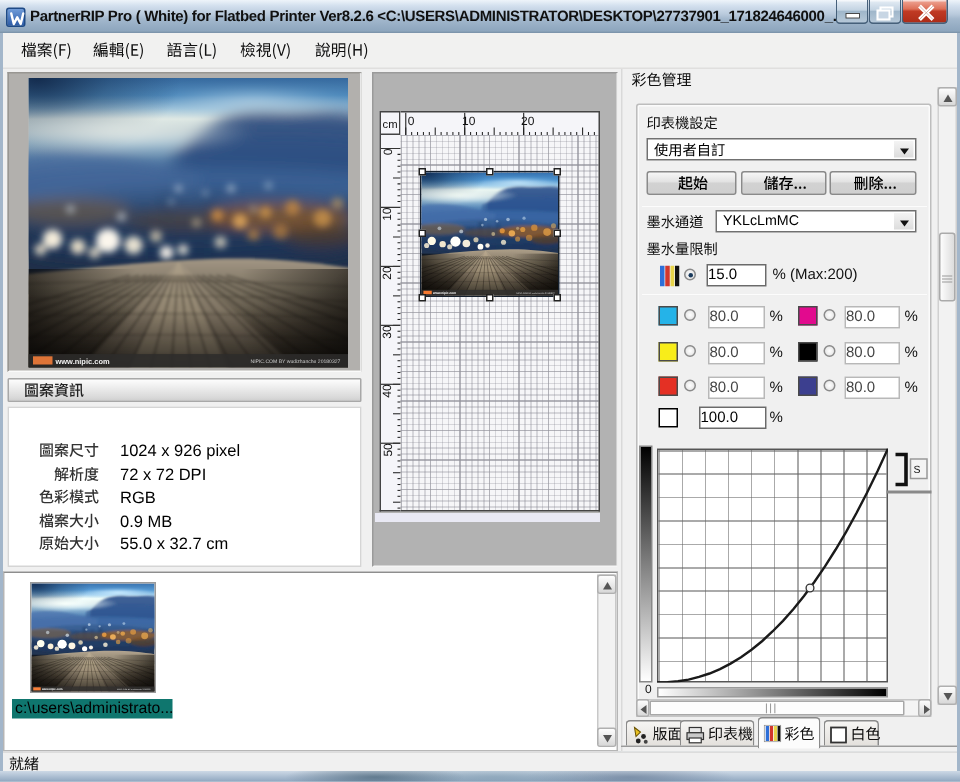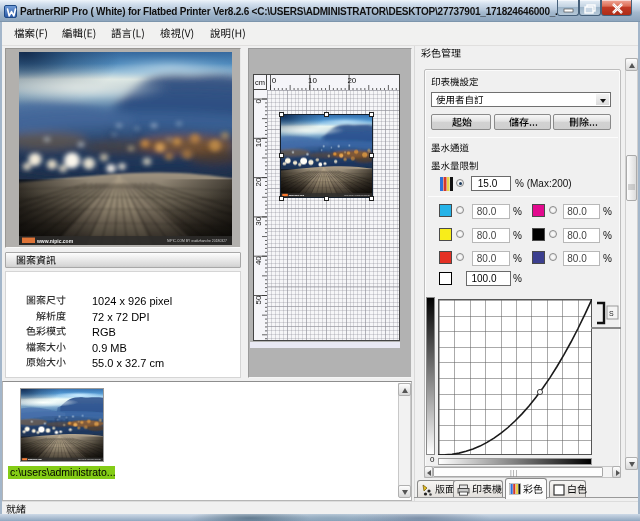--- a/index.html
+++ b/index.html
@@ -22,53 +22,53 @@
 #bottomframe { left:0; top:514px; width:640px; height:7px; background:radial-gradient(ellipse 60px 8px at 250px 4px, rgba(40,70,90,0.55), transparent), radial-gradient(ellipse 80px 8px at 330px 4px, rgba(120,150,170,0.5), transparent), radial-gradient(ellipse 70px 8px at 420px 4px, rgba(60,80,110,0.4), transparent), linear-gradient(#cdd9e6,#90a7c0); }
 #lframe { left:0; top:22px; width:2px; height:492px; background:#a3b6ca; }
 #rframe { left:638px; top:22px; width:2px; height:492px; background:#a3b6ca; }
 #clientbg { left:2px; top:46px; width:636px; height:455px; background:#f0f0f0; }
 #preview { left:5px; top:48px; width:236px; height:200px; background:#b2b0ad; border:1px solid #989692; border-bottom-color:#fafafa; border-right-color:#e8e8e8;}
 #photo1 { left:19px; top:52px; width:213px; height:193px; }
 #infohdr { left:5px; top:252px; width:236px; height:16px;
   background:linear-gradient(#fdfdfd,#d9d9d9 85%,#cfcfcf); border:1px solid #a8a8a8; border-radius:1px;
   font-size:10px; font-weight:bold; color:#222; line-height:14px; padding-left:10px;}
 #infobox { left:5px; top:271px; width:236px; height:107px; background:#ffffff; border:1px solid #d5d5d5;}
-.ival { position:absolute; left:80px; font-size:11px; color:#000;margin-left:12px; }
+.ival { position:absolute; left:80px; font-size:11px; color:#000; }
 #midpanel { left:248px; top:48px; width:164px; height:330px; background:#b2b2b2; border:1px solid #9a9a9a; border-bottom-color:#f5f5f5; border-right-color:#eee; }
 #cornerbox { left:253px; top:74px; width:14px; height:16px; background:#f5f5f9; border:1px solid #444; font-size:7.5px; color:#111; line-height:15px; text-align:center;}
 #hruler { left:267px; top:74px; width:133px; height:16px; background:#f5f5f9; border-top:1px solid #444; border-right:1px solid #444;}
 #vruler { left:253px; top:90px; width:14px; height:251px; background:#f5f5f9; border-left:1px solid #444; border-bottom:1px solid #444;}
 #canvas { left:267px; top:90px; width:133px; height:251px; background-color:#f6f6f8;
   background-image:
    repeating-linear-gradient(to right, rgba(148,148,156,0.55) 0 1px, transparent 1px 19.65px),
    repeating-linear-gradient(to bottom, rgba(148,148,156,0.55) 0 1px, transparent 1px 19.65px),
    repeating-linear-gradient(to right, rgba(122,122,134,0.26) 0 1px, transparent 1px 3.93px),
    repeating-linear-gradient(to bottom, rgba(122,122,134,0.26) 0 1px, transparent 1px 3.93px);
   border-right:1px solid #444; border-bottom:1px solid #444; }
 #understrip { left:250px; top:342px; width:150px; height:6px; background:#e9e9f4; }
 #img2 { left:280px; top:114px; width:93px; height:84px; border:1px solid #15202e; }
 .handle { position:absolute; width:5px; height:5px; background:#fff; border:1px solid #222; }
 #thumbstrip { left:2px; top:381px; width:410px; height:120px; background:#fff; border:1px solid #b5b5b5; border-top-color:#8e8e8e;}
 #thumb { left:20px; top:388px; width:84px; height:74px; border:1px solid #9a9a9a; background:#dcdcdc; }
-#caption { left:8px; top:466px; width:107px; height:13px; background:#84cc16; font-size:10.5px; color:#000; line-height:13px; padding-left:2px; white-space:nowrap;}
+#caption { left:8px; top:466px; width:107px; height:13px; background:#0f766e; font-size:10.5px; color:#000; line-height:13px; padding-left:2px; white-space:nowrap;}
 .sbv { background:#f2f2f2; border:1px solid #c8c8c8; }
 .sbbtn { position:absolute; background:linear-gradient(#fdfdfd,#d8d8d8); border:1px solid #b0b0b0; border-radius:2px; font-size:7px; color:#333; text-align:center; }
 #rightpanel { left:414px; top:46px; width:224px; height:455px; background:#f0f0f0; border-left:1px solid #d9d9d9;}
 #cmtitle { left:421px; top:48px; font-size:10px; color:#111; }
 #groupbox { left:424px; top:69px; width:197px; height:409px; border:1px solid #bdbdbd; border-radius:2px; box-shadow:inset 0 0 0 1px #fbfbfb; background:#f0f0f0;}
 .combo { position:absolute; background:#fff; border:1px solid #707070; }
 .combo .ctext { position:absolute; left:4px; top:0; font-size:9.5px; color:#000; }
 .combo .carr { position:absolute; right:1px; top:1px; bottom:1px; width:13px; background:linear-gradient(#f4f4f4,#dcdcdc); }
 .combo .carr:after { content:""; position:absolute; left:3.5px; top:5px; border:3px solid transparent; border-top:4px solid #111; }
 .pbtn { position:absolute; height:16px; background:linear-gradient(#f7f7f7,#e2e2e2 45%,#d2d2d2 50%,#cfcfcf); border:1px solid #8a8a8a; border-radius:2px; font-size:10px; color:#000; text-align:center; font-weight:bold;}
 .sep { position:absolute; height:1px; background:#d4d4d4; border-bottom:1px solid #fcfcfc; }
 .swatch { position:absolute; width:13px; height:13px; border:1px solid #4a4a4a; }
 .radio { position:absolute; width:8px; height:8px; border-radius:50%; border:1px solid #8a8a8a; background:radial-gradient(#fff,#dfdfdf); }
 .radio.on:after { content:""; position:absolute; left:1.5px; top:1.5px; width:3px; height:3px; border-radius:50%; background:#1a3a5c; }
-.inp { position:absolute; height:15px; background:#fff; font-size:10px; color:#000; text-align:center; line-height:14px; }
+.inp { position:absolute; height:15px; background:#fff; font-size:10px; color:#000; text-align:left; line-height:14px; }
 .inp.en { border:1px solid #6a6a6a; }
 .inp.dis { border:1px solid #b8b8b8; color:#444; }
 .pct { position:absolute; font-size:10px; color:#111; }
 #vgrad { left:426px; top:297px; width:9px; height:158px; background:linear-gradient(#000 , #fff); border:1px solid #888; }
 #curvebox { left:438px; top:299px; width:154px; height:156px; background:#fff; border:1px solid #555;
   background-image:
    repeating-linear-gradient(to right, rgba(100,100,100,0.55) 0 1px, transparent 1px 15.4px),
    repeating-linear-gradient(to bottom, rgba(100,100,100,0.55) 0 1px, transparent 1px 15.6px); }
 #hgrad { left:438px; top:458px; width:154px; height:7px; background:linear-gradient(to right, #fff , #000); border:1px solid #999; }
 #zerolab { left:430px; top:455px; font-size:8px; color:#111; }
@@ -831,20 +831,24 @@
       </span>
     </div>
 <div class="abs sep" style="left:428px;top:137px;width:190px;"></div>
 <div class="abs" style="left:431px;top:143px;">
       <svg width="39" height="12" viewBox="0 0 39 12" style="display:block">
         <g transform="translate(0,8.4)">
           <path d="M1.8 -2.9C1.6 -2.4 1.2 -2.0 0.6 -1.8L1.1 -1.4C1.7 -1.7 2.1 -2.2 2.4 -2.7ZM3.2 -2.7C3.4 -2.4 3.5 -2.0 3.6 -1.8L4.2 -1.9C4.1 -2.2 4.0 -2.6 3.8 -2.8ZM2.7 -6.7C3.0 -6.4 3.2 -6.0 3.3 -5.8L3.7 -5.9C3.6 -6.2 3.4 -6.6 3.2 -6.9ZM5.1 -2.7C5.4 -2.4 5.6 -2.0 5.7 -1.8L6.3 -2.0C6.2 -2.2 6.0 -2.6 5.7 -2.9ZM6.2 -6.9C6.1 -6.6 5.8 -6.2 5.6 -5.9L6.0 -5.7C6.2 -6.0 6.5 -6.4 6.7 -6.8ZM2.2 -7.1H4.4V-5.6H2.2ZM5.1 -7.1H7.3V-5.6H5.1ZM7.1 -2.7C7.5 -2.3 8.0 -1.8 8.2 -1.5L8.8 -1.8C8.5 -2.1 8.0 -2.6 7.6 -2.9H8.9V-3.5H5.1V-4.1H8.2V-4.6H5.1V-5.1H8.0V-7.6H1.5V-5.1H4.4V-4.6H1.4V-4.1H4.4V-3.5H0.6V-2.9H7.6ZM4.4 -2.1V-1.5H1.6V-0.9H4.4V-0.1H0.5V0.5H9.0V-0.1H5.1V-0.9H8.0V-1.5H5.1V-2.1Z M10.2 -5.5V-4.8H12.5C12.1 -2.9 11.1 -1.5 9.9 -0.7C10.0 -0.6 10.3 -0.3 10.4 -0.2C11.8 -1.1 12.9 -2.9 13.4 -5.4L12.9 -5.6L12.8 -5.5ZM17.3 -6.2C16.8 -5.5 16.0 -4.7 15.4 -4.1C15.1 -4.6 14.9 -5.1 14.6 -5.7V-8.0H13.9V-0.2C13.9 -0.0 13.8 -0.0 13.7 0.0C13.5 0.0 13.0 0.0 12.5 -0.0C12.6 0.2 12.7 0.6 12.8 0.8C13.5 0.8 14.0 0.8 14.2 0.6C14.5 0.5 14.6 0.3 14.6 -0.2V-4.2C15.5 -2.5 16.7 -1.0 18.2 -0.2C18.4 -0.4 18.6 -0.7 18.8 -0.9C17.6 -1.4 16.6 -2.4 15.8 -3.6C16.4 -4.1 17.3 -5.0 17.9 -5.7Z M19.8 -7.6C20.2 -7.2 20.7 -6.5 21.0 -6.1L21.5 -6.5C21.3 -6.9 20.8 -7.5 20.3 -8.0ZM22.5 -7.6V-7.0H26.5C26.1 -6.8 25.6 -6.5 25.1 -6.3C24.7 -6.5 24.2 -6.6 23.8 -6.8L23.4 -6.4C23.9 -6.2 24.6 -5.9 25.2 -5.6H22.4V-0.7H23.1V-2.3H24.7V-0.7H25.3V-2.3H27.0V-1.4C27.0 -1.3 27.0 -1.2 26.9 -1.2C26.8 -1.2 26.4 -1.2 25.9 -1.2C26.0 -1.1 26.1 -0.8 26.1 -0.7C26.7 -0.7 27.1 -0.7 27.4 -0.8C27.6 -0.9 27.7 -1.0 27.7 -1.4V-5.6H26.5C26.3 -5.7 26.0 -5.8 25.8 -6.0C26.5 -6.3 27.2 -6.8 27.7 -7.3L27.3 -7.6L27.1 -7.6ZM27.0 -5.0V-4.2H25.3V-5.0ZM23.1 -3.7H24.7V-2.8H23.1ZM23.1 -4.2V-5.0H24.7V-4.2ZM27.0 -3.7V-2.8H25.3V-3.7ZM19.6 -2.7C19.7 -2.8 19.9 -2.8 20.1 -2.8H21.2C20.9 -1.3 20.2 -0.3 19.3 0.3C19.4 0.4 19.6 0.6 19.7 0.8C20.2 0.5 20.7 -0.0 21.0 -0.6C21.8 0.4 23.0 0.6 24.9 0.6C25.9 0.6 27.1 0.6 28.0 0.5C28.0 0.3 28.1 0.0 28.2 -0.1C27.2 -0.1 25.8 -0.0 24.9 -0.0C23.1 -0.0 21.9 -0.2 21.3 -1.1C21.6 -1.8 21.8 -2.5 21.9 -3.3L21.6 -3.4L21.4 -3.4H20.4C20.9 -4.1 21.6 -5.1 22.0 -5.6L21.6 -5.8L21.4 -5.8H19.4V-5.2H21.0C20.6 -4.6 20.0 -3.8 19.8 -3.6C19.6 -3.4 19.5 -3.4 19.3 -3.3C19.4 -3.2 19.5 -2.9 19.6 -2.7Z M32.9 -3.5H36.0V-2.7H32.9ZM32.9 -2.2H36.0V-1.4H32.9ZM32.9 -4.8H36.0V-4.0H32.9ZM29.3 -7.6C29.7 -7.2 30.2 -6.5 30.5 -6.1L31.0 -6.5C30.8 -6.9 30.3 -7.5 29.8 -8.0ZM32.2 -5.4V-0.9H36.7V-5.4H34.4C34.5 -5.6 34.7 -5.9 34.8 -6.1H37.5V-6.7H35.7C35.9 -7.0 36.2 -7.4 36.4 -7.8L35.7 -8.0C35.6 -7.6 35.3 -7.1 35.0 -6.7H33.3L33.7 -6.9C33.6 -7.2 33.3 -7.6 33.0 -8.0L32.4 -7.7C32.7 -7.4 32.9 -7.0 33.1 -6.7H31.5V-6.1H34.0C33.9 -5.9 33.8 -5.6 33.8 -5.4ZM29.1 -2.7C29.2 -2.8 29.4 -2.8 29.6 -2.8H30.7C30.4 -1.3 29.7 -0.3 28.8 0.3C28.9 0.4 29.1 0.6 29.2 0.8C29.7 0.5 30.2 -0.0 30.5 -0.6C31.3 0.4 32.5 0.6 34.4 0.6C35.4 0.6 36.6 0.6 37.5 0.5C37.5 0.3 37.6 0.0 37.7 -0.1C36.7 -0.1 35.3 -0.0 34.4 -0.0C32.6 -0.0 31.4 -0.2 30.8 -1.1C31.1 -1.8 31.3 -2.5 31.4 -3.3L31.1 -3.4L30.9 -3.4H29.9C30.4 -4.1 31.1 -5.1 31.5 -5.6L31.1 -5.8L30.9 -5.8H28.9V-5.2H30.5C30.1 -4.6 29.5 -3.8 29.3 -3.6C29.1 -3.4 29.0 -3.4 28.8 -3.3C28.9 -3.2 29.0 -2.9 29.1 -2.7Z" fill="#111111"></path>
         </g>
       </svg>
     </div>
+<div class="abs combo" style="left:477px;top:140px;width:134px;height:15px;">
+      <span class="ctext" style="top:1px">YKLcLmMC</span>
+      <span class="carr"></span>
+    </div>
 <div class="abs" style="left:431px;top:161px;">
       <svg width="48" height="12" viewBox="0 0 48 12" style="display:block">
         <g transform="translate(0,8.4)">
           <path d="M1.8 -2.9C1.6 -2.4 1.2 -2.0 0.6 -1.8L1.1 -1.4C1.7 -1.7 2.1 -2.2 2.4 -2.7ZM3.2 -2.7C3.4 -2.4 3.5 -2.0 3.6 -1.8L4.2 -1.9C4.1 -2.2 4.0 -2.6 3.8 -2.8ZM2.7 -6.7C3.0 -6.4 3.2 -6.0 3.3 -5.8L3.7 -5.9C3.6 -6.2 3.4 -6.6 3.2 -6.9ZM5.1 -2.7C5.4 -2.4 5.6 -2.0 5.7 -1.8L6.3 -2.0C6.2 -2.2 6.0 -2.6 5.7 -2.9ZM6.2 -6.9C6.1 -6.6 5.8 -6.2 5.6 -5.9L6.0 -5.7C6.2 -6.0 6.5 -6.4 6.7 -6.8ZM2.2 -7.1H4.4V-5.6H2.2ZM5.1 -7.1H7.3V-5.6H5.1ZM7.1 -2.7C7.5 -2.3 8.0 -1.8 8.2 -1.5L8.8 -1.8C8.5 -2.1 8.0 -2.6 7.6 -2.9H8.9V-3.5H5.1V-4.1H8.2V-4.6H5.1V-5.1H8.0V-7.6H1.5V-5.1H4.4V-4.6H1.4V-4.1H4.4V-3.5H0.6V-2.9H7.6ZM4.4 -2.1V-1.5H1.6V-0.9H4.4V-0.1H0.5V0.5H9.0V-0.1H5.1V-0.9H8.0V-1.5H5.1V-2.1Z M10.2 -5.5V-4.8H12.5C12.1 -2.9 11.1 -1.5 9.9 -0.7C10.0 -0.6 10.3 -0.3 10.4 -0.2C11.8 -1.1 12.9 -2.9 13.4 -5.4L12.9 -5.6L12.8 -5.5ZM17.3 -6.2C16.8 -5.5 16.0 -4.7 15.4 -4.1C15.1 -4.6 14.9 -5.1 14.6 -5.7V-8.0H13.9V-0.2C13.9 -0.0 13.8 -0.0 13.7 0.0C13.5 0.0 13.0 0.0 12.5 -0.0C12.6 0.2 12.7 0.6 12.8 0.8C13.5 0.8 14.0 0.8 14.2 0.6C14.5 0.5 14.6 0.3 14.6 -0.2V-4.2C15.5 -2.5 16.7 -1.0 18.2 -0.2C18.4 -0.4 18.6 -0.7 18.8 -0.9C17.6 -1.4 16.6 -2.4 15.8 -3.6C16.4 -4.1 17.3 -5.0 17.9 -5.7Z M21.4 -6.3H26.1V-5.8H21.4ZM21.4 -7.2H26.1V-6.7H21.4ZM20.7 -7.7V-5.4H26.8V-7.7ZM19.5 -5.0V-4.4H28.0V-5.0ZM21.2 -2.6H23.4V-2.0H21.2ZM24.1 -2.6H26.4V-2.0H24.1ZM21.2 -3.5H23.4V-3.0H21.2ZM24.1 -3.5H26.4V-3.0H24.1ZM19.4 -0.0V0.5H28.1V-0.0H24.1V-0.6H27.3V-1.1H24.1V-1.6H27.1V-4.0H20.5V-1.6H23.4V-1.1H20.2V-0.6H23.4V-0.0Z M29.4 -7.6V0.7H30.0V-6.9H31.4C31.2 -6.3 30.9 -5.5 30.6 -4.8C31.3 -4.0 31.5 -3.4 31.5 -2.9C31.5 -2.6 31.4 -2.3 31.3 -2.2C31.2 -2.1 31.1 -2.1 31.0 -2.1C30.8 -2.1 30.7 -2.1 30.4 -2.1C30.6 -1.9 30.6 -1.7 30.6 -1.5C30.8 -1.5 31.1 -1.5 31.3 -1.5C31.5 -1.5 31.6 -1.6 31.7 -1.7C32.0 -1.9 32.1 -2.3 32.1 -2.8C32.1 -3.4 32.0 -4.1 31.3 -4.9C31.6 -5.6 31.9 -6.6 32.2 -7.3L31.8 -7.6L31.7 -7.6ZM36.2 -5.2V-4.0H33.4V-5.2ZM36.2 -5.8H33.4V-6.9H36.2ZM32.7 0.8C32.9 0.6 33.2 0.5 35.1 0.0C35.1 -0.2 35.1 -0.4 35.1 -0.6L33.4 -0.2V-3.4H34.3C34.8 -1.5 35.7 -0.0 37.2 0.7C37.3 0.5 37.5 0.2 37.7 0.1C36.9 -0.2 36.3 -0.8 35.8 -1.4C36.3 -1.8 37.0 -2.2 37.5 -2.6L37.0 -3.1C36.6 -2.7 36.0 -2.3 35.5 -2.0C35.3 -2.4 35.1 -2.9 34.9 -3.4H36.9V-7.6H32.7V-0.5C32.7 -0.1 32.5 0.1 32.4 0.2C32.5 0.3 32.6 0.6 32.7 0.8Z M44.4 -7.1V-1.8H45.1V-7.1ZM46.1 -7.9V-0.2C46.1 -0.1 46.1 -0.0 45.9 -0.0C45.7 -0.0 45.2 -0.0 44.6 -0.0C44.7 0.2 44.8 0.5 44.9 0.7C45.6 0.7 46.1 0.7 46.4 0.6C46.7 0.5 46.8 0.2 46.8 -0.2V-7.9ZM39.3 -7.8C39.1 -6.8 38.8 -5.9 38.4 -5.2C38.6 -5.2 38.9 -5.1 39.0 -5.0C39.2 -5.3 39.3 -5.6 39.5 -6.0H40.7V-5.0H38.4V-4.3H40.7V-3.3H38.9V-0.0H39.5V-2.7H40.7V0.8H41.4V-2.7H42.8V-0.7C42.8 -0.6 42.7 -0.6 42.6 -0.6C42.5 -0.6 42.2 -0.6 41.8 -0.6C41.9 -0.4 42.0 -0.2 42.0 0.0C42.5 0.0 42.9 0.0 43.1 -0.1C43.3 -0.2 43.4 -0.4 43.4 -0.7V-3.3H41.4V-4.3H43.7V-5.0H41.4V-6.0H43.4V-6.6H41.4V-7.9H40.7V-6.6H39.7C39.8 -6.9 39.9 -7.3 40.0 -7.6Z" fill="#111111"></path>
         </g>
       </svg>
     </div>
 <div class="abs" style="left:440px;top:177px;width:13px;height:14px;"><svg width="13" height="14">
         <rect x="0" y="0" width="3" height="14" fill="#2e6fd8"></rect>
         <rect x="3.5" y="0" width="3" height="14" fill="#d2372c"></rect>

